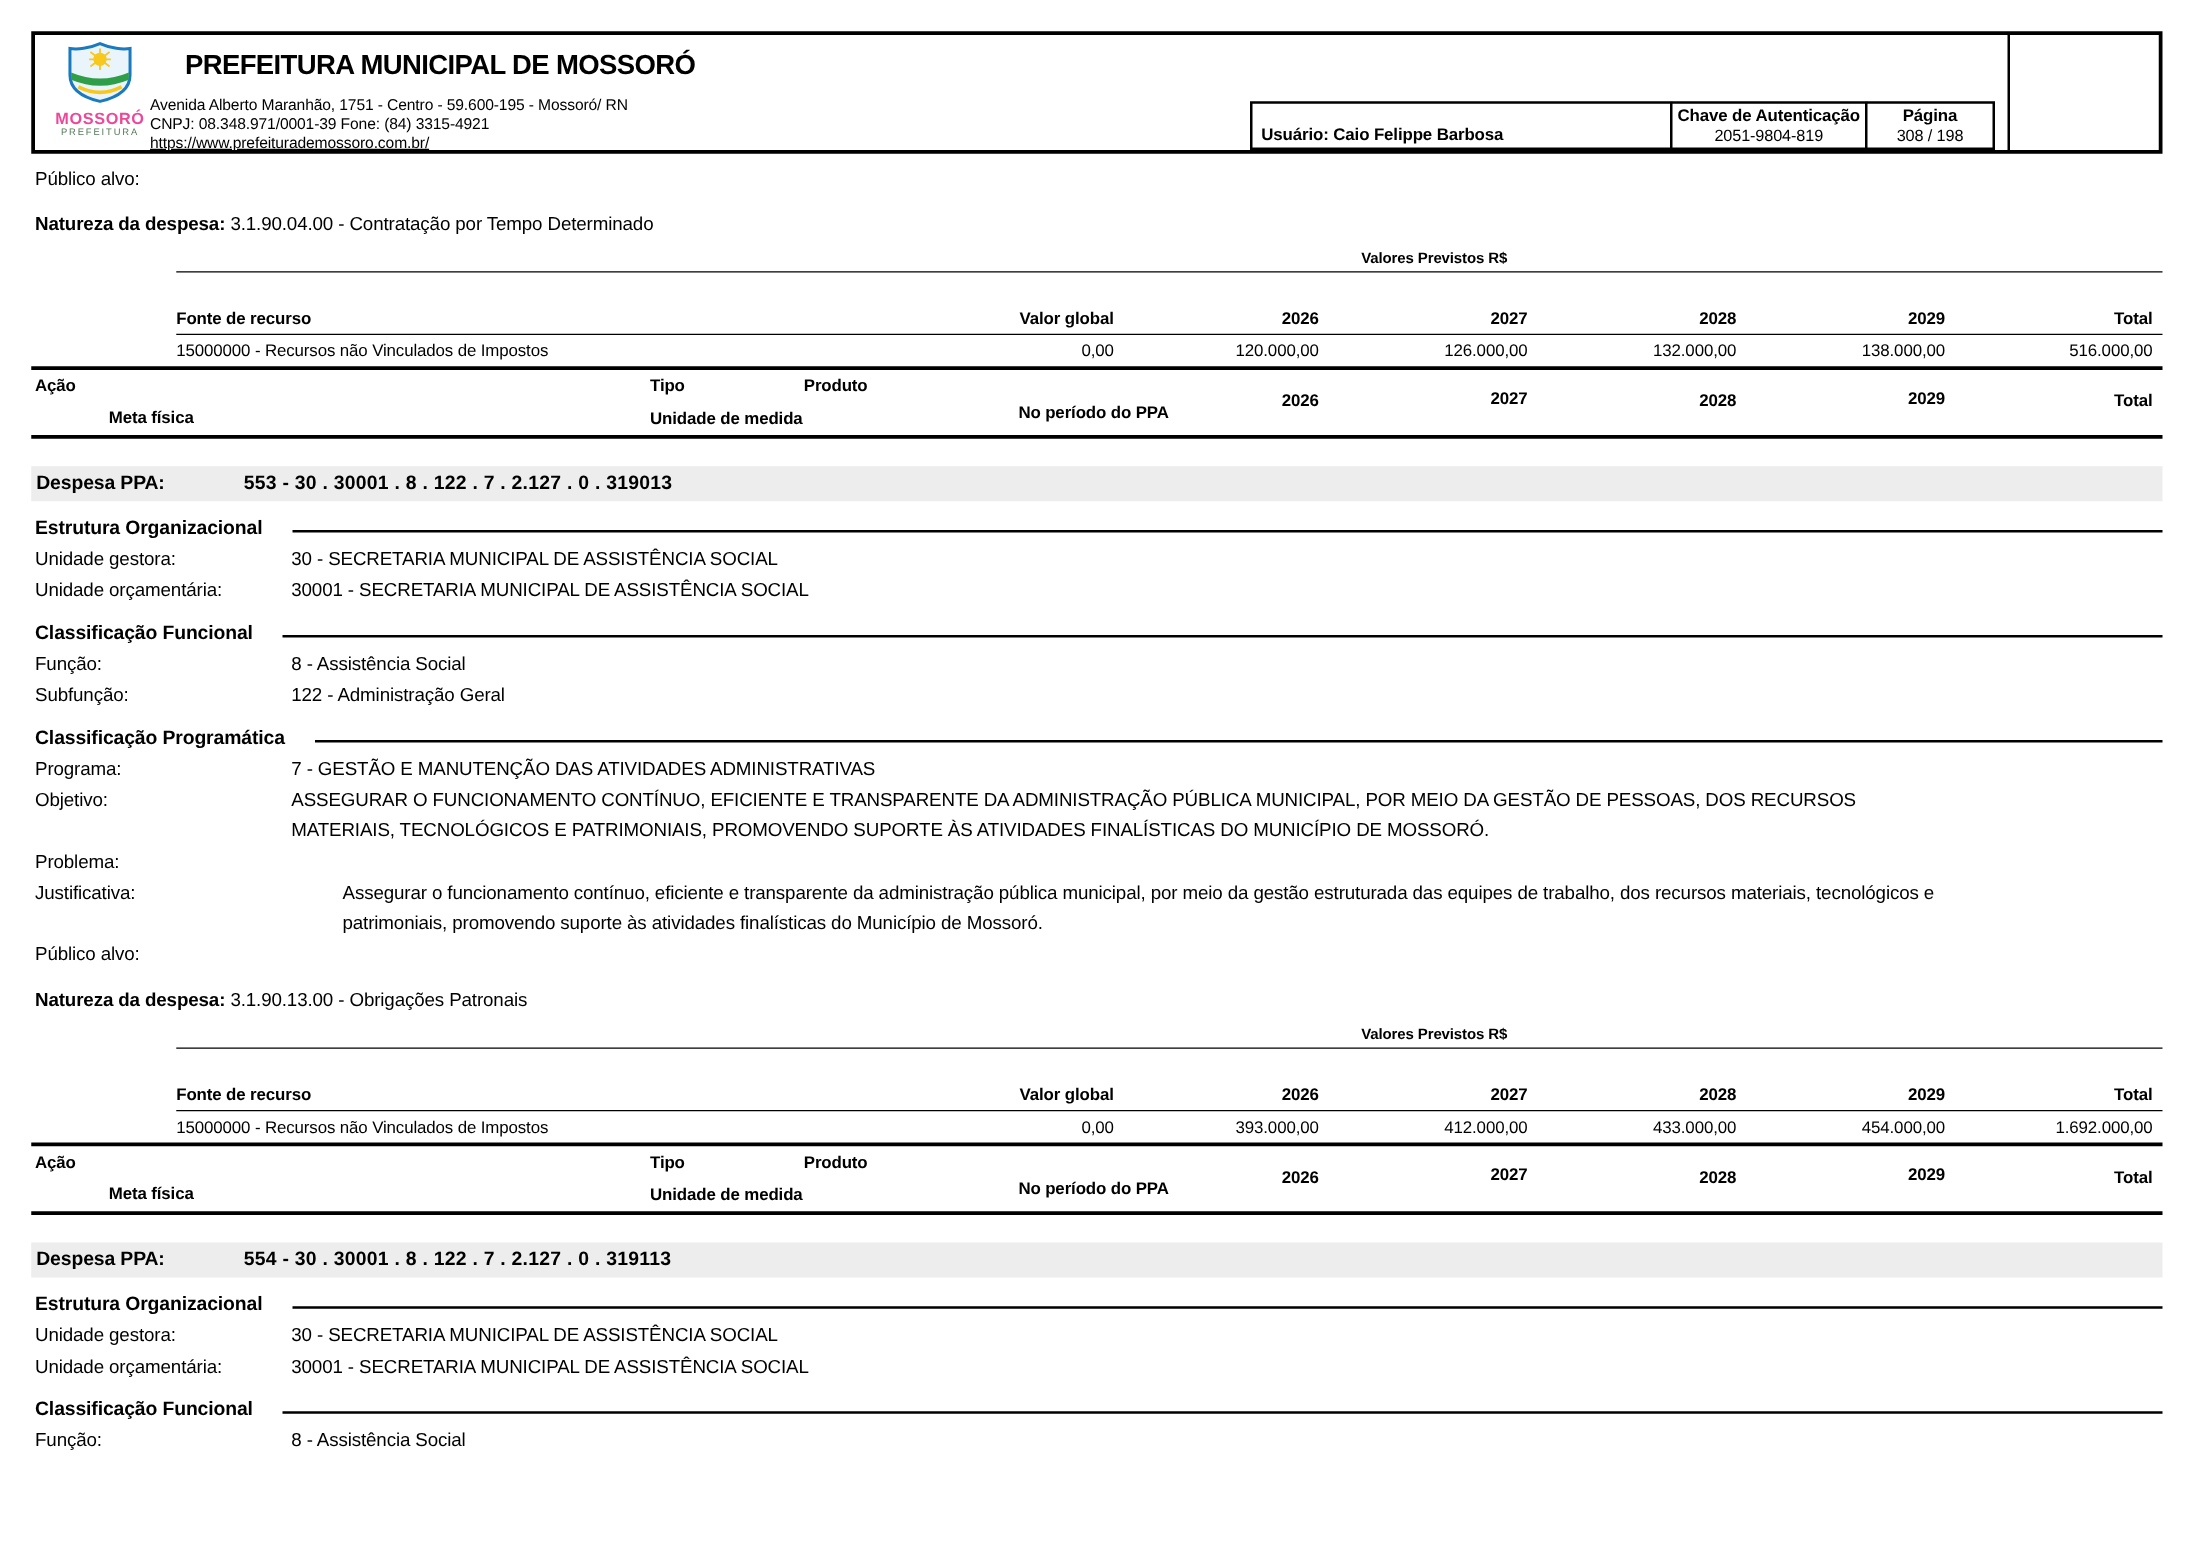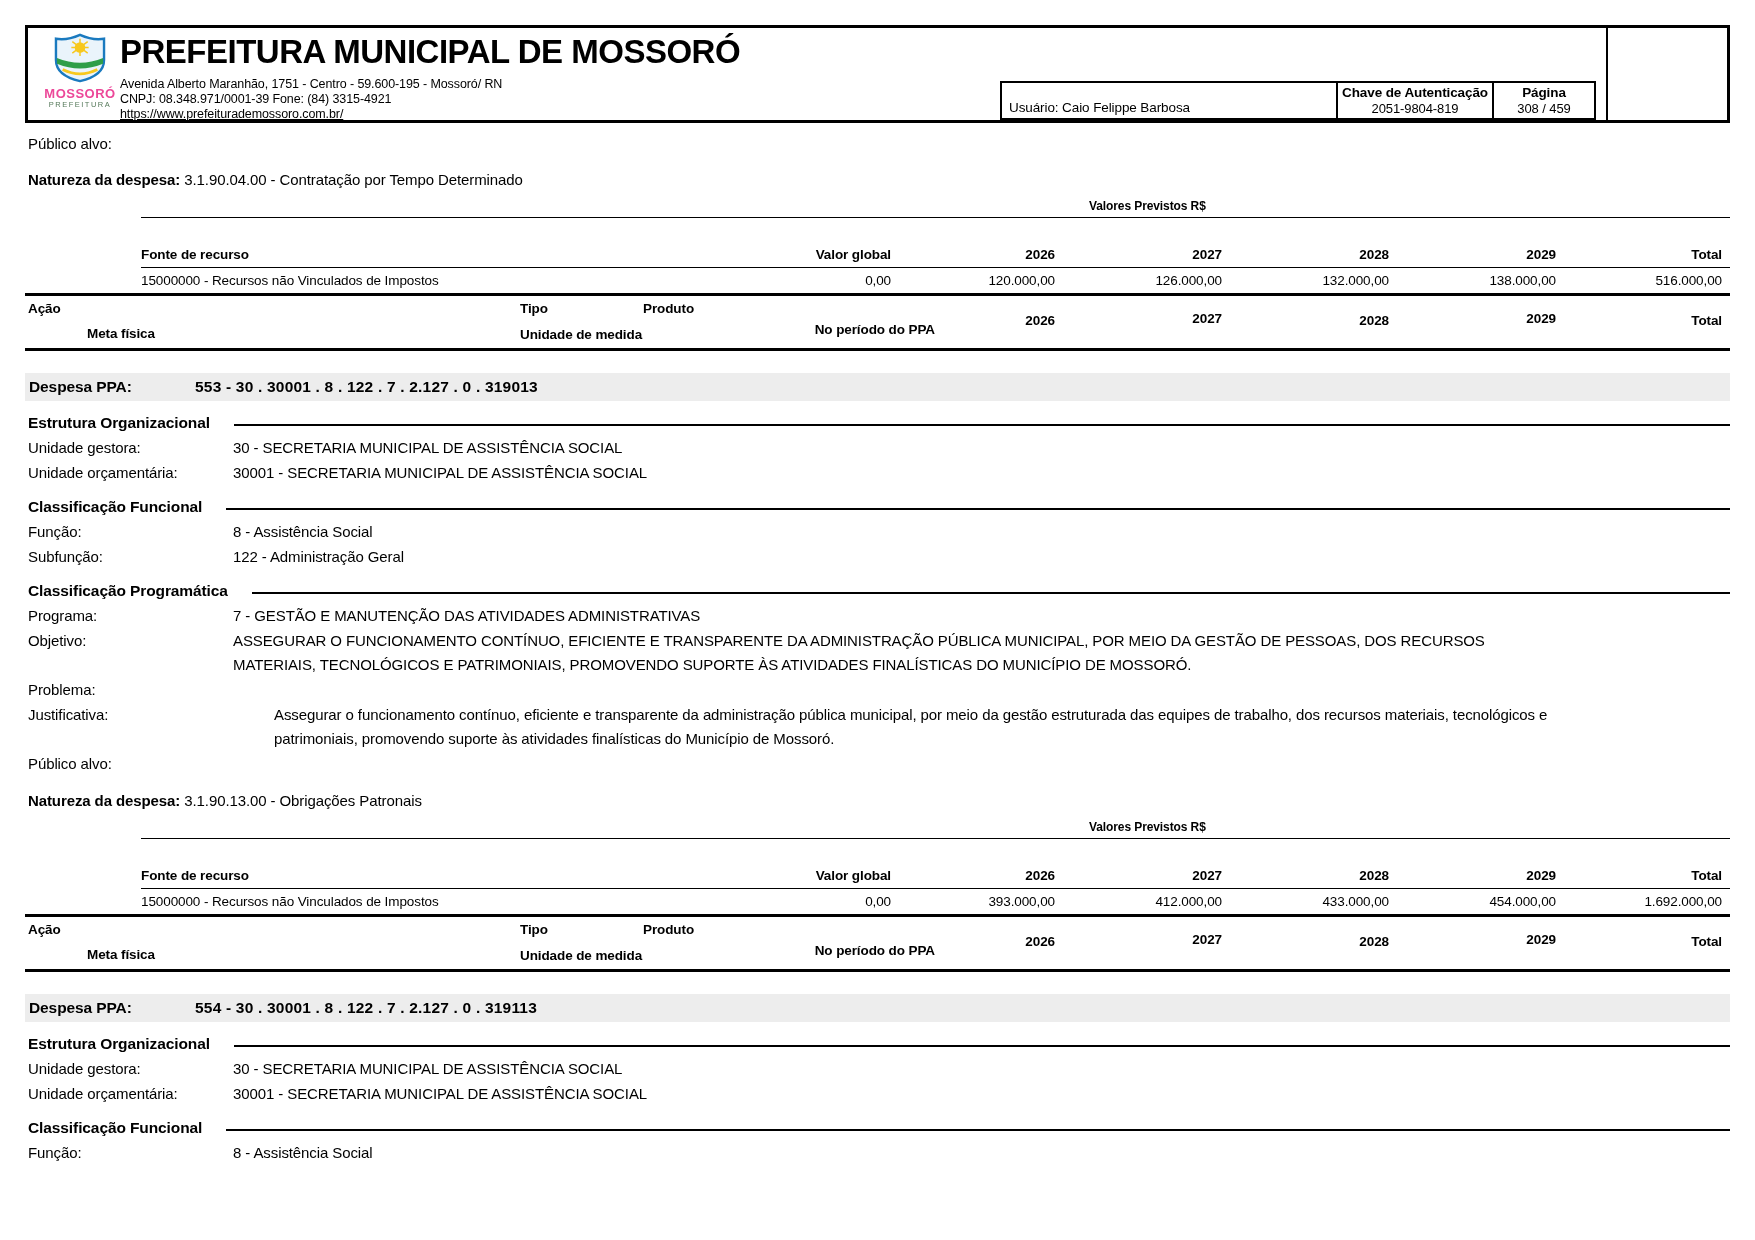--- a/index.html
+++ b/index.html
@@ -10,26 +10,26 @@
     letter-spacing: -0.1px;
   }
   .page-inner { width: 1705px; margin: 25px 0 0 25px; position: relative; }
 
   
   .header-box { position: relative; height: 98px; border: 3px solid #000; }
   .logo { position: absolute; left: 8px; top: 5px; width: 88px; text-align: center; }
   .brand { font-size: 13px; font-weight: bold; color: #ec4899; letter-spacing: .5px; line-height: 13px; }
   .brand-sub { font-size: 7.5px; color: #55795a; letter-spacing: 1.5px; line-height: 9px; }
   .header-text { position: absolute; left: 92px; top: 8px; }
-  .org-title { font-size: 33px; font-weight: bold; line-height: 32px; letter-spacing: -0.5px; }
+  .org-title { font-size: 22px; font-weight: bold; line-height: 32px; letter-spacing: -0.5px; margin-left: 28px; }
   .hline { font-size: 12.5px; line-height: 15px; }
   .hline.first { margin-top: 9px; }
   a.weblink { color: #000; text-decoration: underline; cursor: pointer; }
   .hcell { position: absolute; top: 53px; height: 39px; border: 2px solid #000; background: #fff; }
-  .hcell-user { left: 972px; width: 338px; display: flex; align-items: flex-end; padding: 2px 7px 3px; font-weight: normal; font-size: 13.5px; }
+  .hcell-user { left: 972px; width: 338px; display: flex; align-items: flex-end; padding: 2px 7px 3px; font-weight: bold; font-size: 13.5px; }
   .hcell-2line { text-align: center; padding-top: 2px; }
   .hcell-chave { left: 1308px; width: 158px; }
   .hcell-pagina { left: 1464px; width: 104px; }
   .hcell-2line .hhead { font-weight: bold; font-size: 13.5px; line-height: 16px; }
   .hcell-2line .hval { font-size: 13px; line-height: 15px; }
   .hcell-empty { position: absolute; left: 1578px; right: 0; top: 0; bottom: 0; border-left: 2px solid #000; }
 
   
   .title-bar { margin-top: 8px; border: 3px solid #000; height: 32px; line-height: 27px;
                text-align: center; font-weight: bold; font-size: 19px; }
@@ -93,21 +93,21 @@
     </div>
     <div class="hcell hcell-user">
       <span>Usuário: Caio Felippe Barbosa</span>
     </div>
     <div class="hcell hcell-2line hcell-chave">
       <div class="hhead">Chave de Autenticação</div>
       <div class="hval">2051-9804-819</div>
     </div>
     <div class="hcell hcell-2line hcell-pagina">
       <div class="hhead">Página</div>
-      <div class="hval">308 / 459</div>
+      <div class="hval">308 / 198</div>
     </div>
     <div class="hcell-empty"></div>
   </div>
 
 
   <div class="plain mt10">Público alvo:</div>
 
   <div class="plain nat mt14">
     <b>Natureza da despesa:</b>
     <span>3.1.90.04.00 - Contratação por Tempo Determinado</span>

